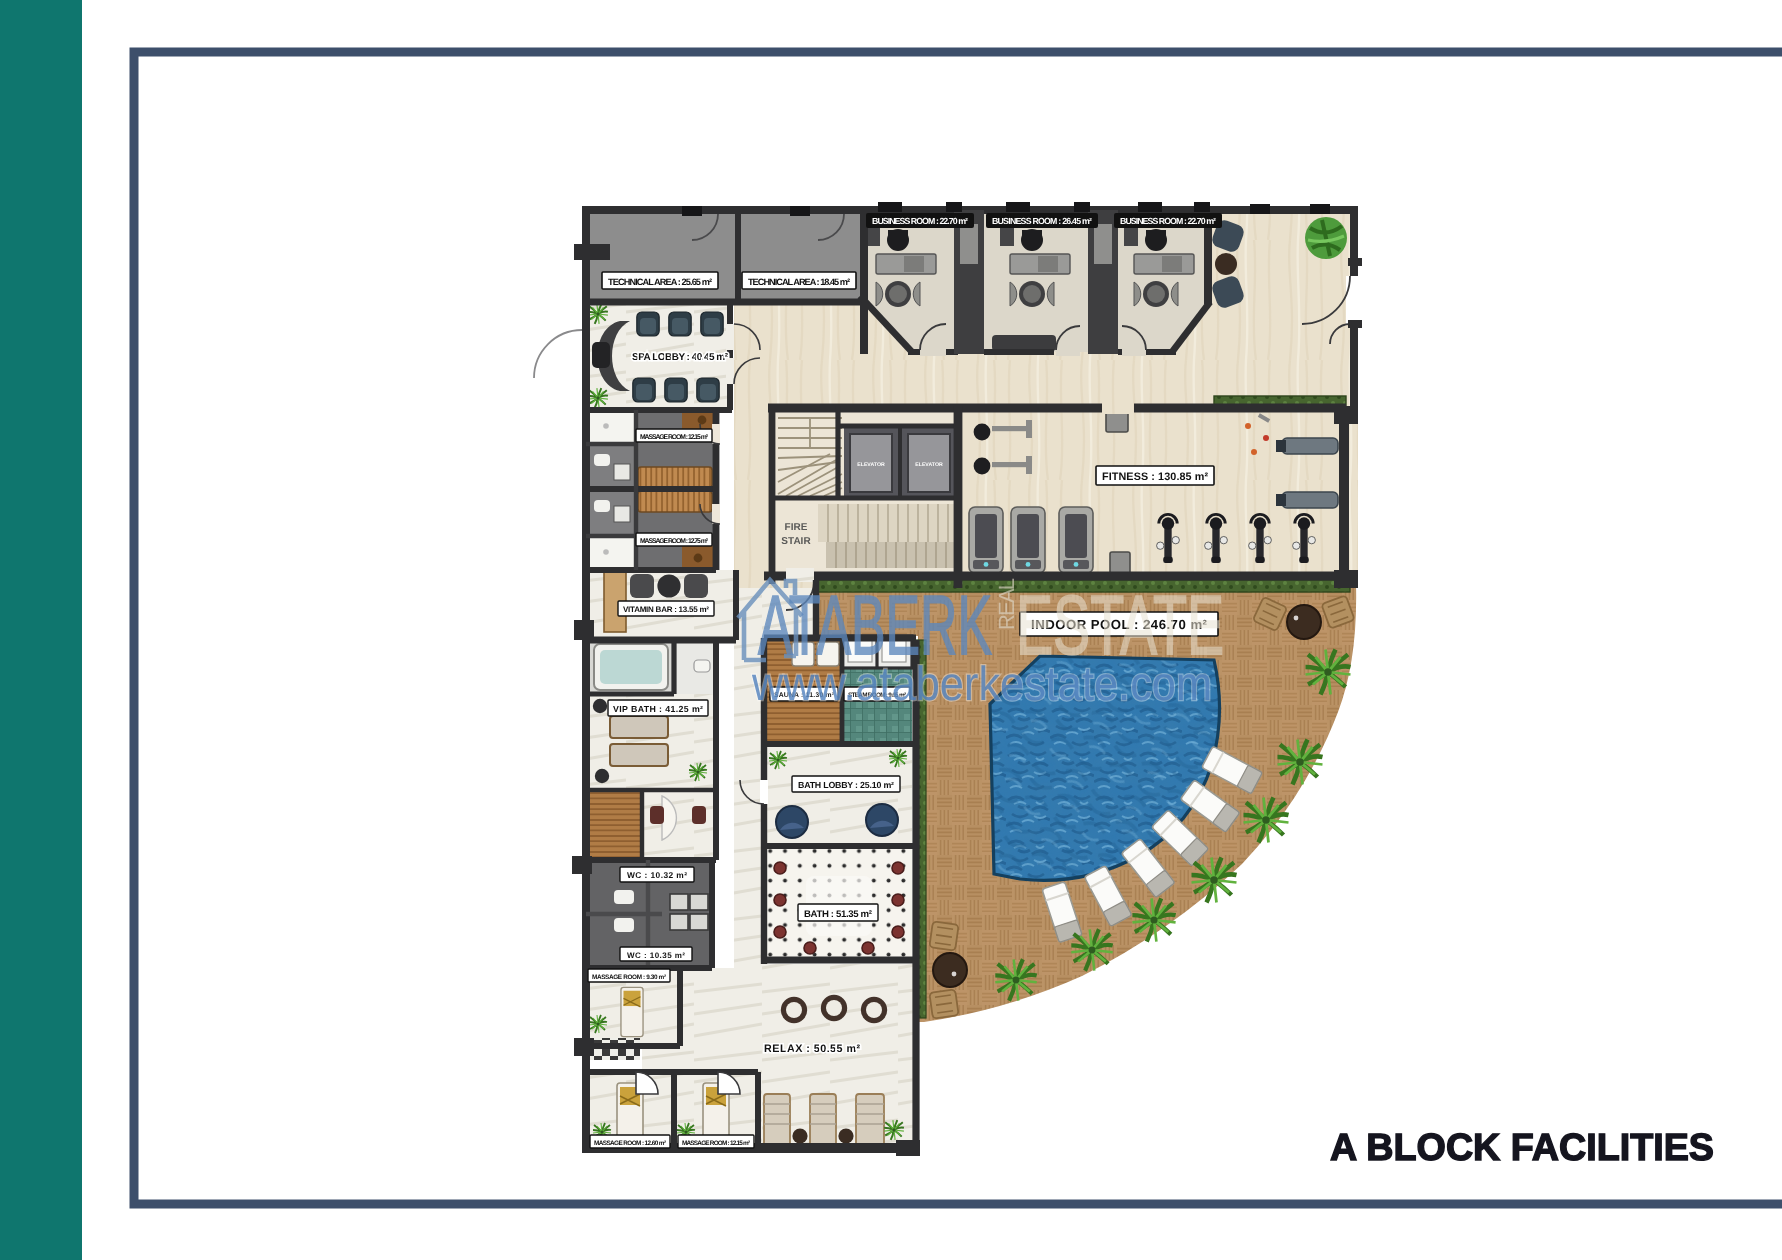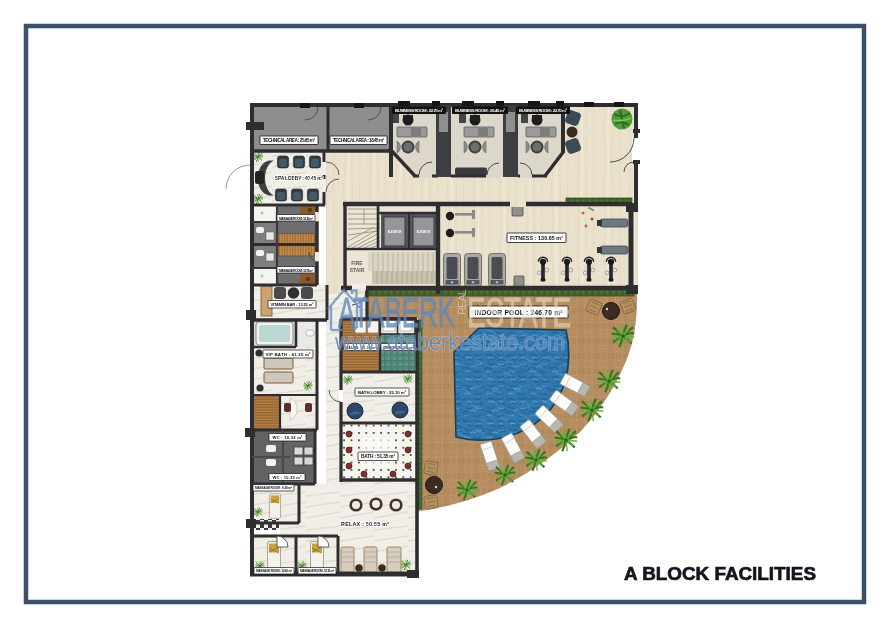--- a/index.html
+++ b/index.html
@@ -1,16 +1,16 @@
 <!DOCTYPE html>
 <html><head>
 <meta charset="utf-8">
 <style>
 html,body{margin:0;padding:0;background:#fff;}
-#page{position:relative;width:808px;height:630px;background:#0f766e;font-family:"Liberation Sans",sans-serif;}
+#page{position:relative;width:808px;height:630px;background:#0f766e;font-family:"Liberation Sans",sans-serif;padding-left:41px;}
 text{font-family:"Liberation Sans",sans-serif;}
 .lb{font-weight:bold;fill:#111;}
 .wlb{font-weight:bold;fill:#fff;}
 </style>
 </head>
 <body>
 <div id="page">
 <svg width="891" height="630" viewBox="0 0 891 630" xmlns="http://www.w3.org/2000/svg">
 <defs>
 <filter id="wnoise" x="0%" y="0%" width="100%" height="100%">

